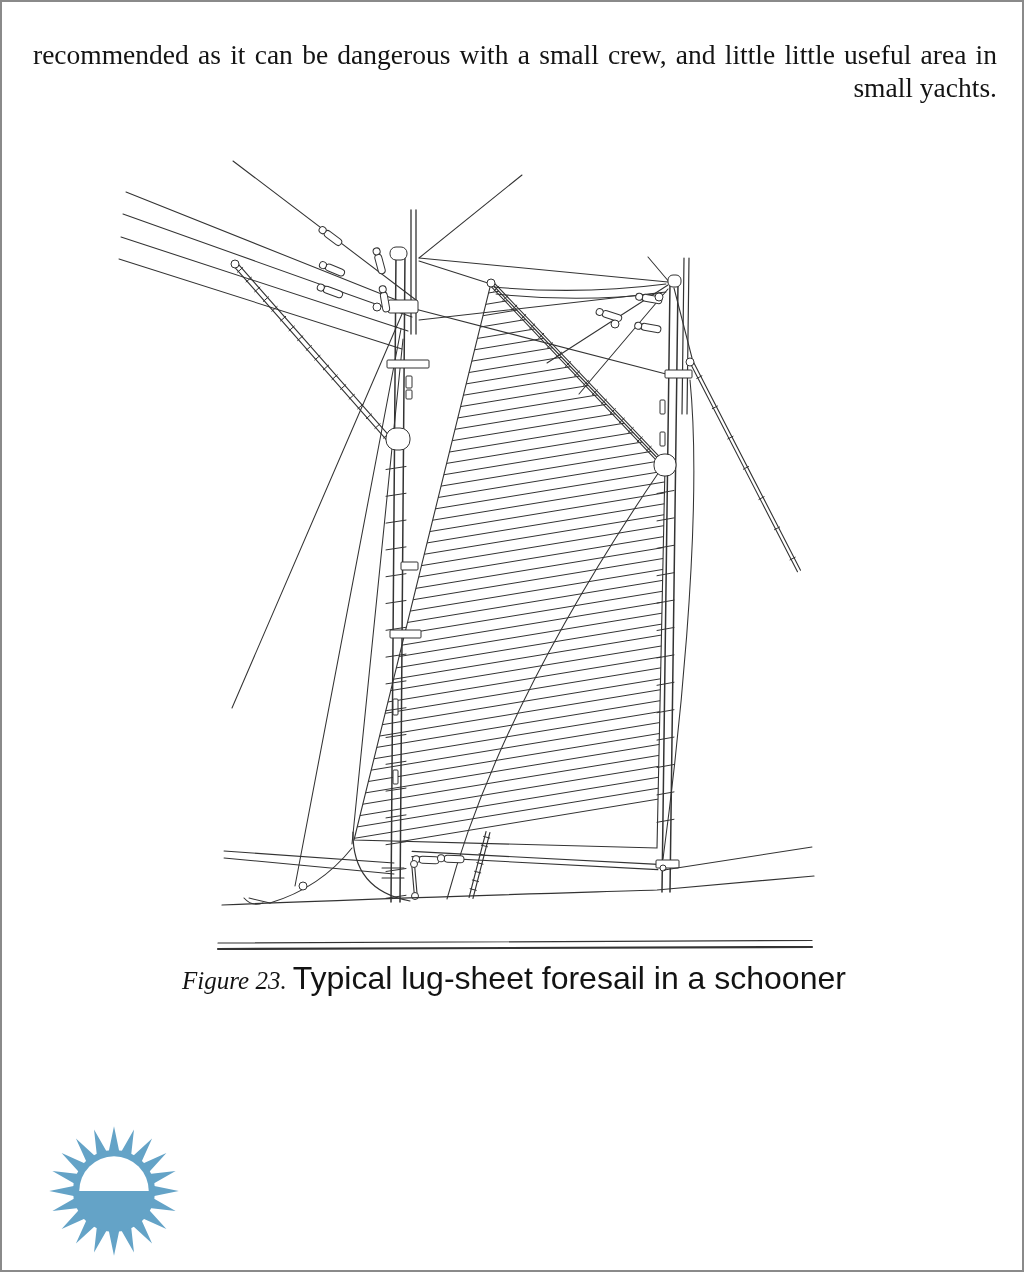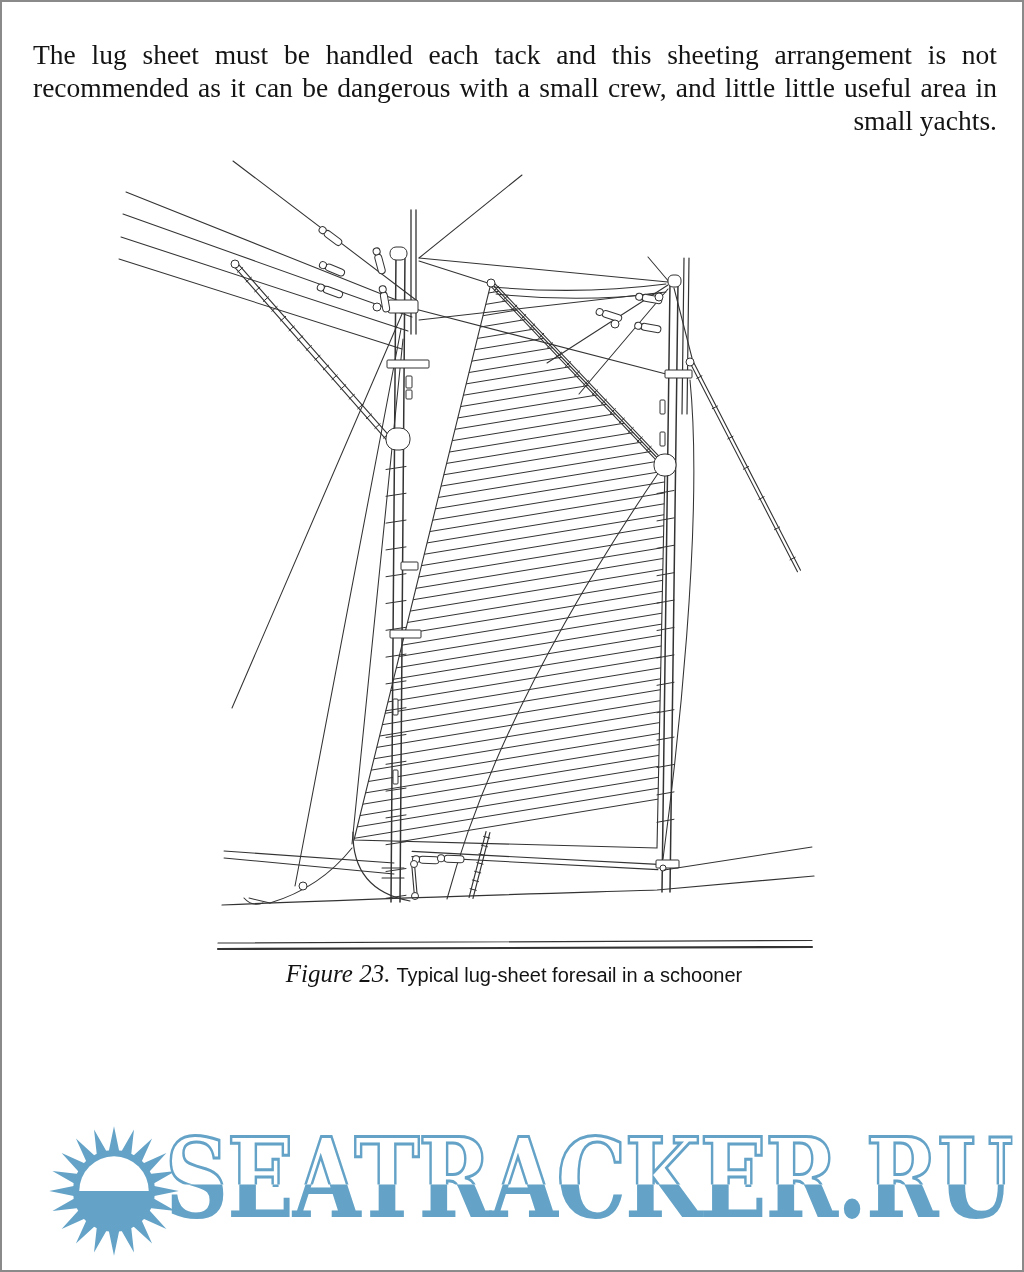--- a/index.html
+++ b/index.html
@@ -32,21 +32,21 @@
     color:#131313;
     font-size:24px;
   }
   .caption .fig-label{
     font-family:"Liberation Serif", serif;
     font-style:italic;
     font-size:25px;
   }
   .caption .fig-title{
     font-family:"Liberation Sans", sans-serif;
-    font-size:20px;
+    font-size:32px;
   }
 
   .watermark{
     position:absolute; left:0; top:1100px; width:1024px; height:170px;
   }
   .sun-logo{
     position:absolute; left:26px; top:10px; width:172px; height:158px;
   }
   .wm-text{
     position:absolute; left:163px; top:0px; height:160px; width:860px;
@@ -69,21 +69,20 @@
   }
   .wm-solid{
     color:var(--wm-blue,#64a3c7);
     clip-path:inset(55% 0 0 0);
   }
 </style>
 </head>
 <body style="--wm-blue: #64a3c7;">
 
 <div class="para">
-  <div class="jline">The lug sheet must be handled each tack and this sheeting arrangement is not</div>
   <div class="jline">recommended as it can be dangerous with a small crew, and little little useful area in</div>
   <div class="lastline">small yachts.</div>
 </div>
 
 <div class="diagram-wrap">
   <svg id="rig" width="1024" height="830" viewBox="0 140 1024 830" xmlns="http://www.w3.org/2000/svg">
       <clipPath id="sailclip">
         <path d="M489,281 L663,464 L655,846 L352,838 Z"></path>
       </clipPath>
       <g clip-path="url(#sailclip)">
@@ -348,17 +347,13 @@
   <span class="fig-label">Figure 23.</span>
   <span class="fig-title">Typical lug-sheet foresail in a schooner</span>
 </div>
 
 <div class="watermark">
   <svg class="sun-logo" viewBox="0 0 200 200" id="sunlogo">
       <polygon points="100.0,18.0 107.4,53.6 125.3,22.0 121.3,58.1 148.2,33.7 133.2,66.8 166.3,51.8 141.9,78.7 178.0,74.7 146.4,92.6 182.0,100.0 146.4,107.4 178.0,125.3 141.9,121.3 166.3,148.2 133.2,133.2 148.2,166.3 121.3,141.9 125.3,178.0 107.4,146.4 100.0,182.0 92.6,146.4 74.7,178.0 78.7,141.9 51.8,166.3 66.8,133.2 33.7,148.2 58.1,121.3 22.0,125.3 53.6,107.4 18.0,100.0 53.6,92.6 22.0,74.7 58.1,78.7 33.7,51.8 66.8,66.8 51.8,33.7 78.7,58.1 74.7,22.0 92.6,53.6" fill="#64a3c7"></polygon>
       <circle cx="100" cy="100" r="52" fill="#64a3c7"></circle>
       <path d="M56,100 A44,44 0 0 1 144,100 Z" fill="#ffffff"></path>
     </svg>
-  <div class="wm-text">
-    <div class="wm-layer wm-outline">SEATRACKER.RU</div>
-    <div class="wm-layer wm-solid">SEATRACKER.RU</div>
-  </div>
 </div>
 
 </body></html>

